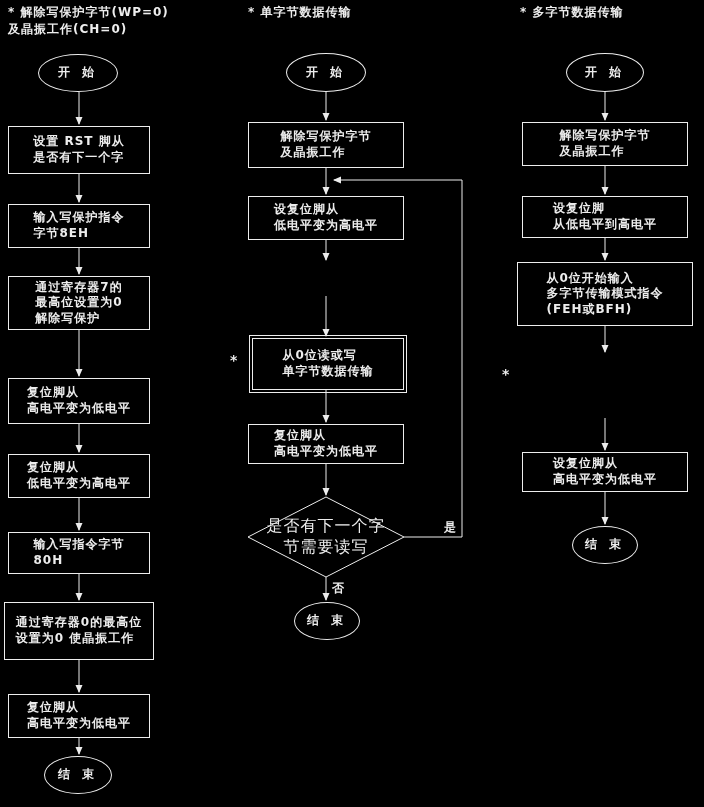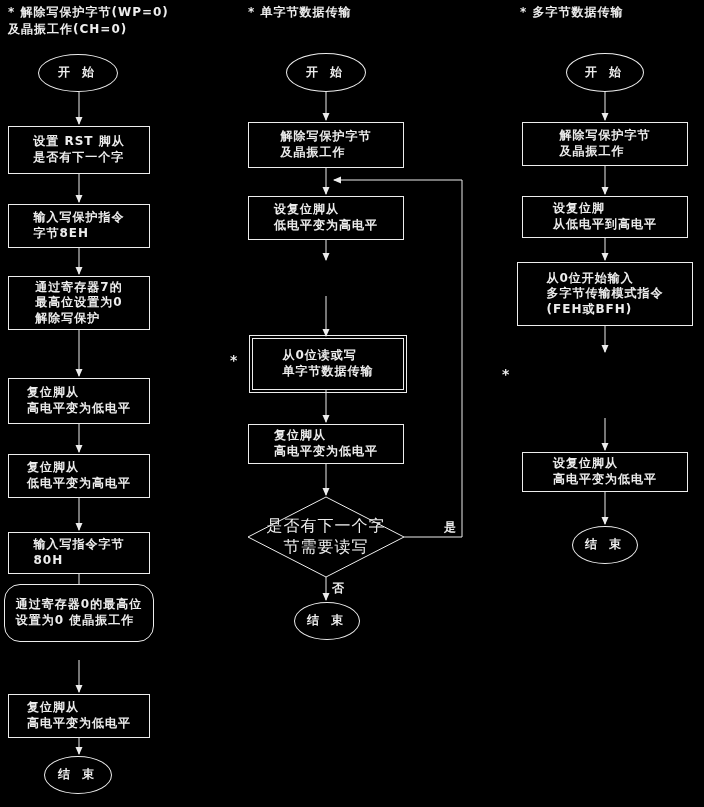--- a/index.html
+++ b/index.html
@@ -93,21 +93,21 @@
 
   <div class="node" style="left:8px; top:378px; width:142px; height:46px;">复位脚从
 高电平变为低电平</div>
 
   <div class="node" style="left:8px; top:454px; width:142px; height:44px;">复位脚从
 低电平变为高电平</div>
 
   <div class="node" style="left:8px; top:532px; width:142px; height:42px;">输入写指令字节
 80H</div>
 
-  <div class="node" style="left:4px; top:584px; width:150px; height:58px;border-radius:16px;">通过寄存器0的最高位
+  <div class="node" style="left:4px; top:602px; width:150px; height:58px;">通过寄存器0的最高位
 设置为0 使晶振工作</div>
 
   <div class="node" style="left:8px; top:694px; width:142px; height:44px;">复位脚从
 高电平变为低电平</div>
 
   <div class="node oval" style="left:44px; top:756px; width:68px; height:38px;">结 束</div>
 
   <div class="title" style="left:248px; top:4px;">* 单字节数据传输</div>
 
   <div class="node oval" style="left:286px; top:53px; width:80px; height:39px;">开 始</div>

